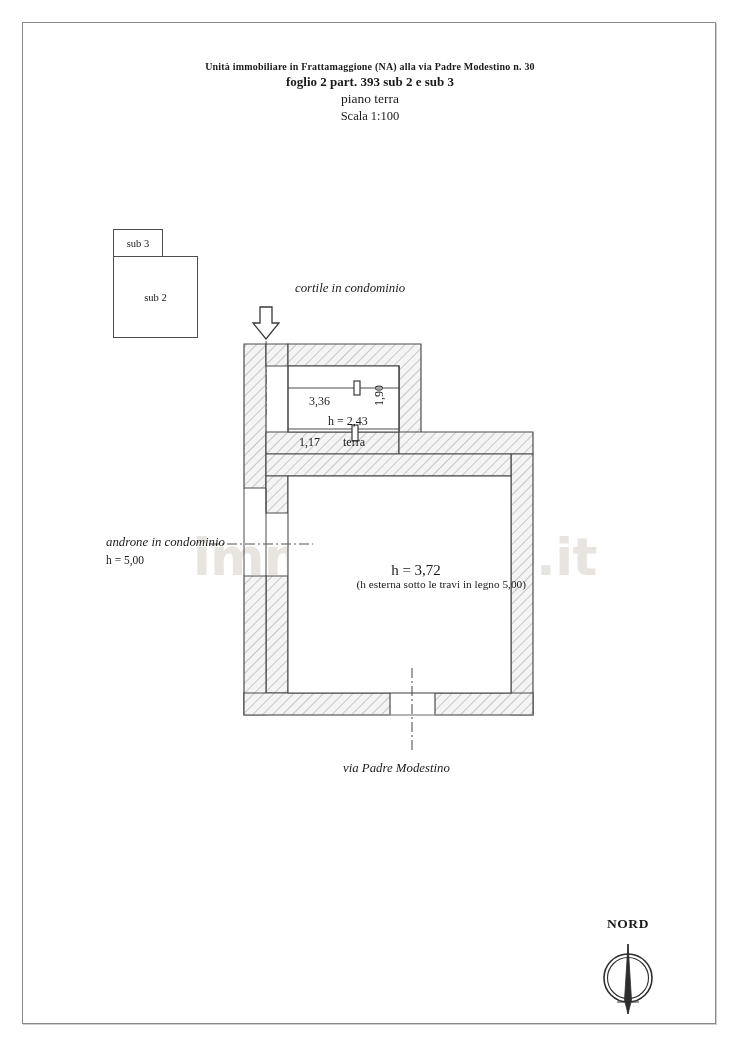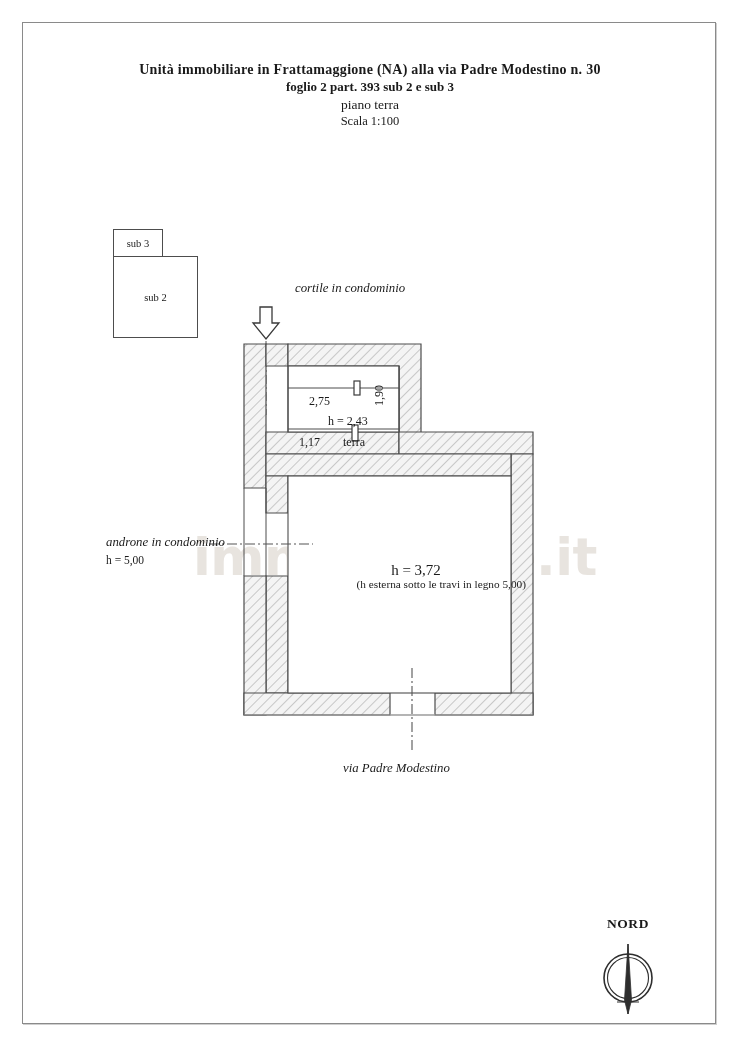--- a/index.html
+++ b/index.html
@@ -32,21 +32,21 @@
   
   #title-block {
     position: absolute;
     left: 0;
     top: 38px;
     width: 694px;
     text-align: center;
     line-height: 1.28;
   }
   #title-block .t-line1 {
-    font-size: 14px;
+    font-size: 10px;
     font-weight: bold;
     letter-spacing: 0.02em;
   }
   #title-block .t-line2 {
     font-size: 13px;
     font-weight: bold;
   }
   #title-block .t-line3 {
     font-size: 13.5px;
     font-weight: normal;
@@ -277,21 +277,21 @@
 
     <line x1="376" y1="343" x2="376" y2="409" stroke="#4d4d4d" stroke-width="1.1"></line>
     <line x1="265" y1="343" x2="265" y2="409" stroke="#4d4d4d" stroke-width="1.1"></line>
 
     <rect x="265" y="453" width="223" height="217" fill="#ffffff" stroke="#4d4d4d" stroke-width="1.1"></rect>
 
     <line x1="186" y1="521" x2="290" y2="521" stroke="#555" stroke-width="1.1" stroke-dasharray="10,3,2,3"></line>
     <line x1="389" y1="645" x2="389" y2="727" stroke="#555" stroke-width="1.1" stroke-dasharray="10,3,2,3"></line>
   </svg>
 
-  <div class="plan-text" id="dim-275">2,75</div>
+  <div class="plan-text" id="dim-275">3,36</div>
   <div class="plan-text" id="dim-117">1,17</div>
   <div class="plan-text" id="dim-190">1,90</div>
   <div class="plan-text" id="h-243">h = 2,43</div>
   <div class="plan-text" id="bagno">terra</div>
   <div class="plan-text" id="h-372">h = 3,72</div>
   <div class="plan-text" id="h-372-note">(h esterna sotto le travi in legno 5,00)</div>
 
   <div id="compass-wrap">
     <div id="nord-label">NORD</div>
     <svg width="110" height="105" viewBox="0 0 110 105">

